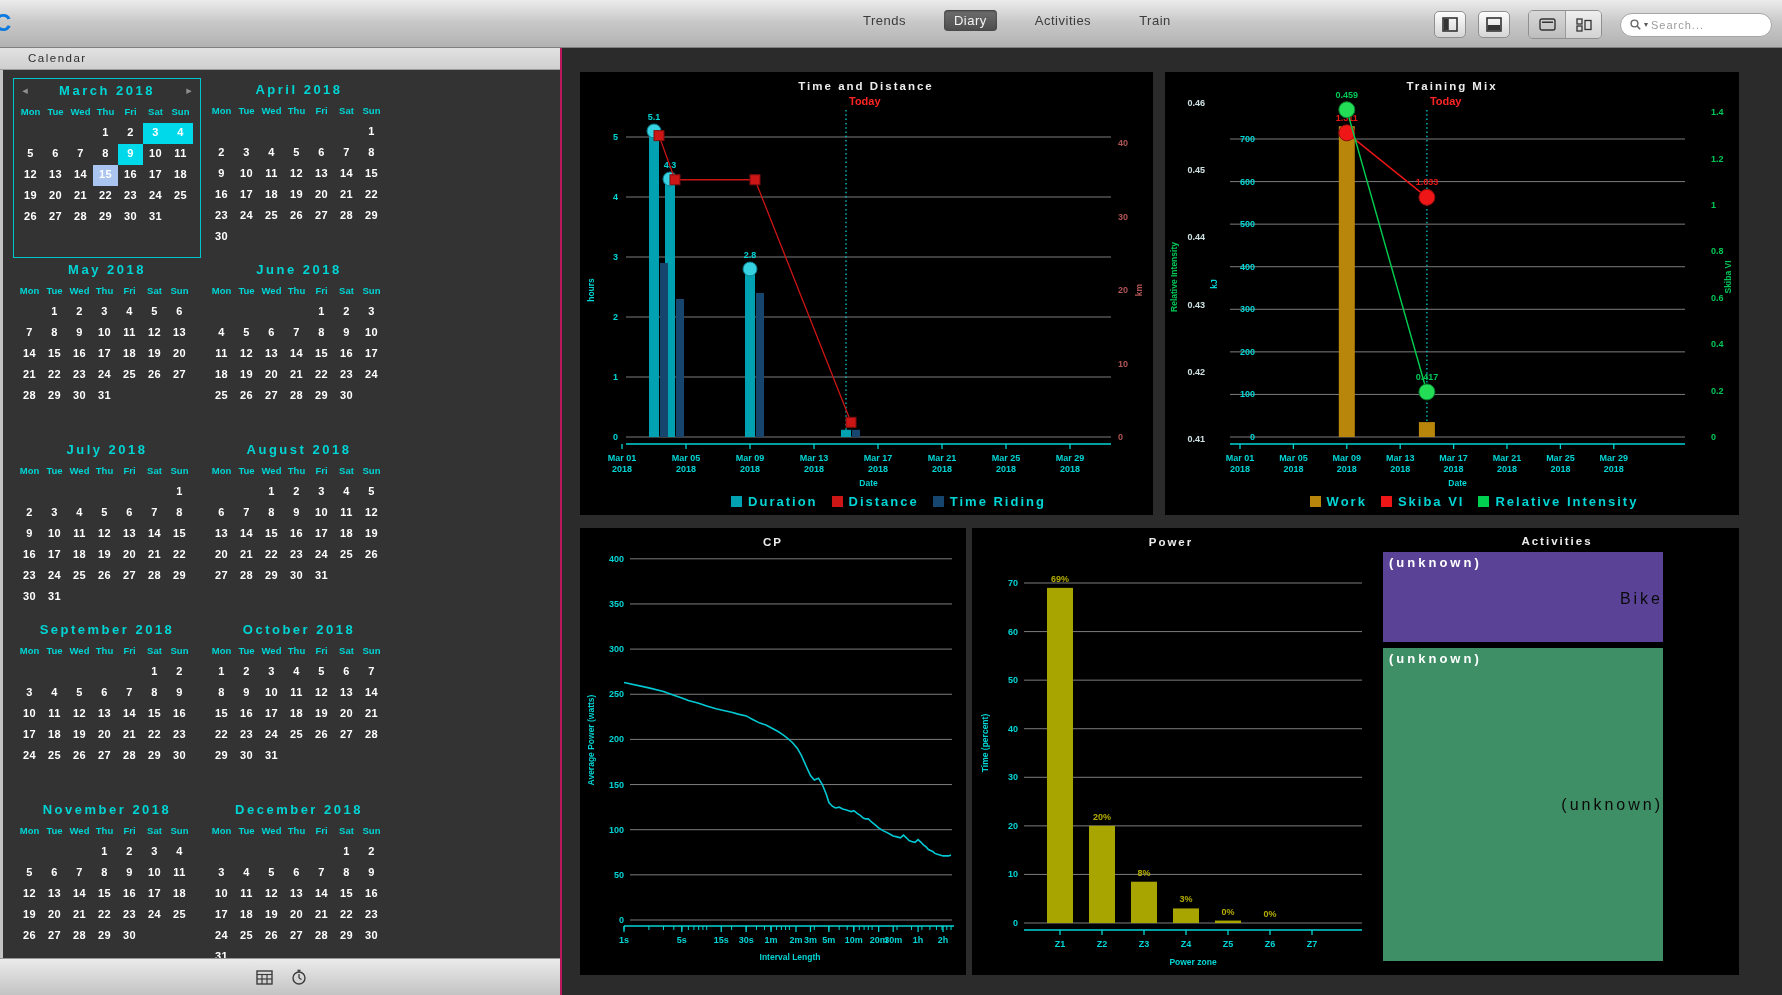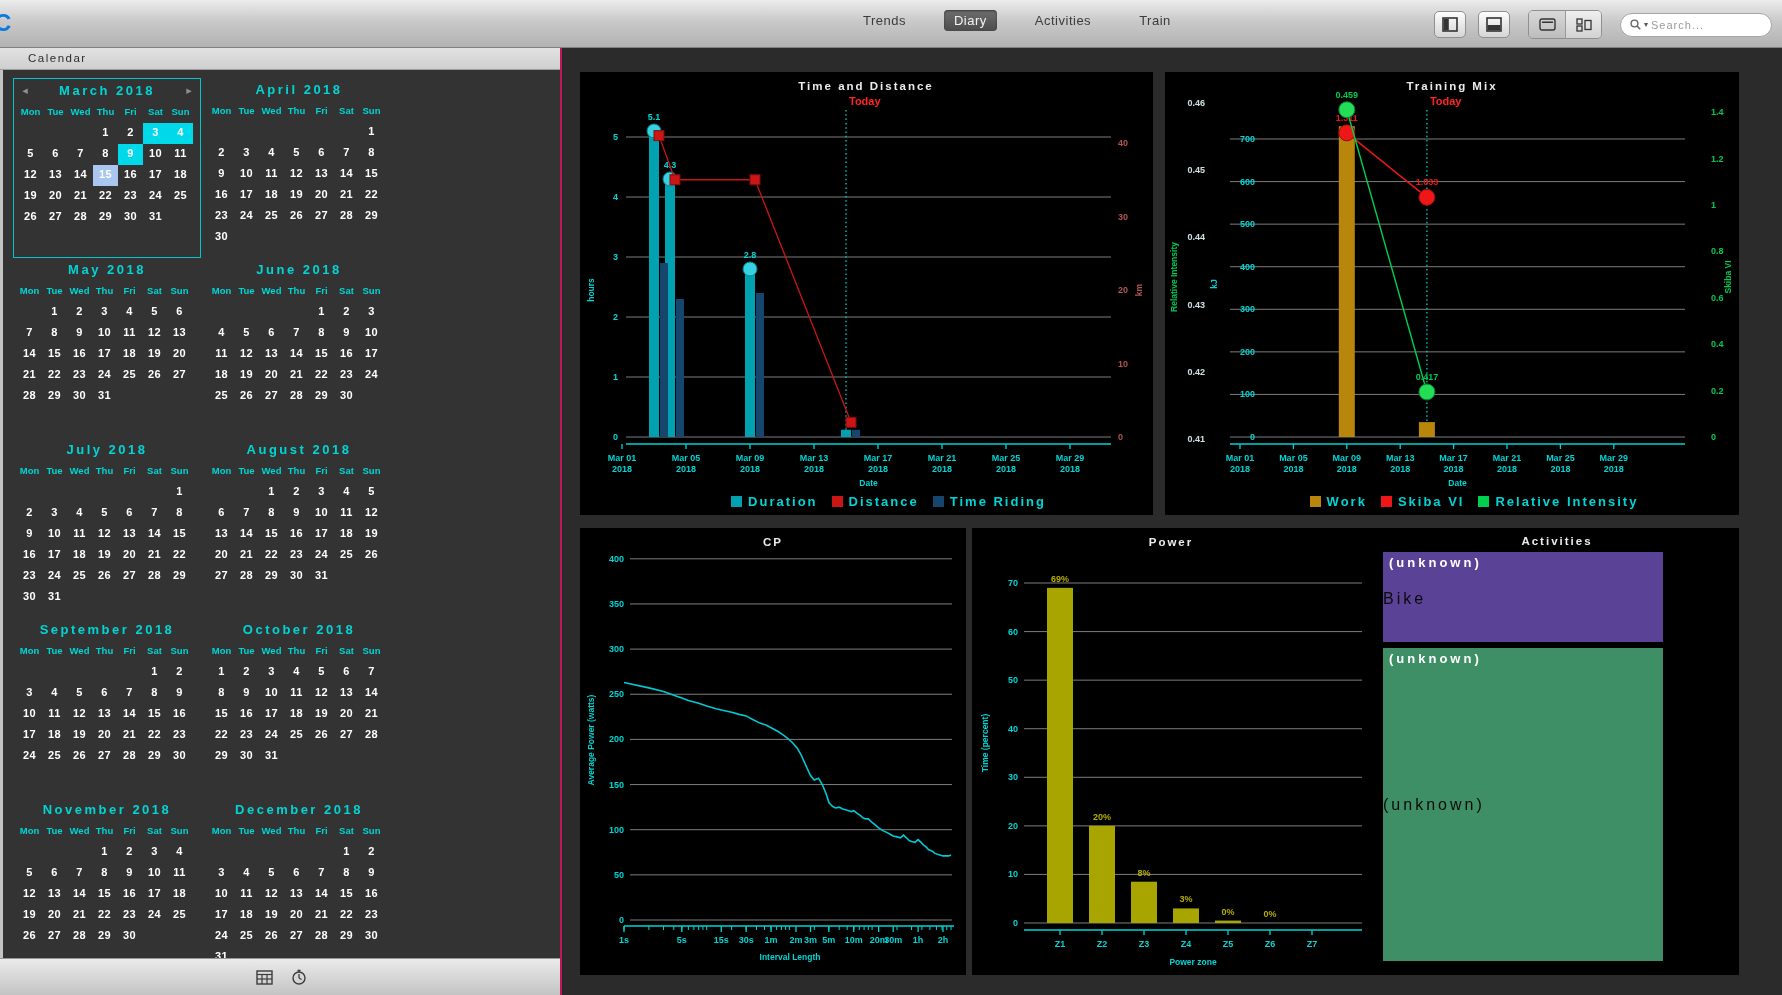--- a/index.html
+++ b/index.html
@@ -56,21 +56,21 @@
   .tile{position:absolute;background:#000;}
   .legend{position:absolute;left:0;right:0;bottom:6px;display:flex;justify-content:center;
       align-items:center;gap:14px;margin-left:44px;}
   .lg-item{display:flex;align-items:center;gap:6px;}
   .lg-sw{width:11px;height:11px;display:inline-block;}
   .lg-label{color:#00d5d5;font-size:13px;font-weight:700;letter-spacing:2px;}
   .acts-title{text-align:center;color:#ececec;font-size:11.5px;font-weight:700;
       letter-spacing:2px;padding-top:7px;}
   .block{position:absolute;left:8px;width:280px;}
   .block .tag{position:absolute;left:6px;top:3px;color:#fff;font-size:13px;font-weight:700;letter-spacing:3px;}
-  .block .center-label{position:absolute;left:0;right:0;text-align:left;color:#0a0a0a;
+  .block .center-label{position:absolute;left:0;right:0;text-align:right;color:#0a0a0a;
       font-size:16px;letter-spacing:3px;}
   .sliver{position:absolute;left:3px;top:935px;width:1010px;height:11px;overflow:hidden;
       color:#59616e;font-size:11px;line-height:16px;letter-spacing:0.5px;}
 
   
   svg{display:block;}
   svg text{font-family:"Liberation Sans",sans-serif;}
   .t9{font-size:9px;font-weight:700;}
   .t8{font-size:8.5px;font-weight:700;}
   .title{font-size:11.5px;font-weight:700;fill:#ececec;letter-spacing:2px;}

